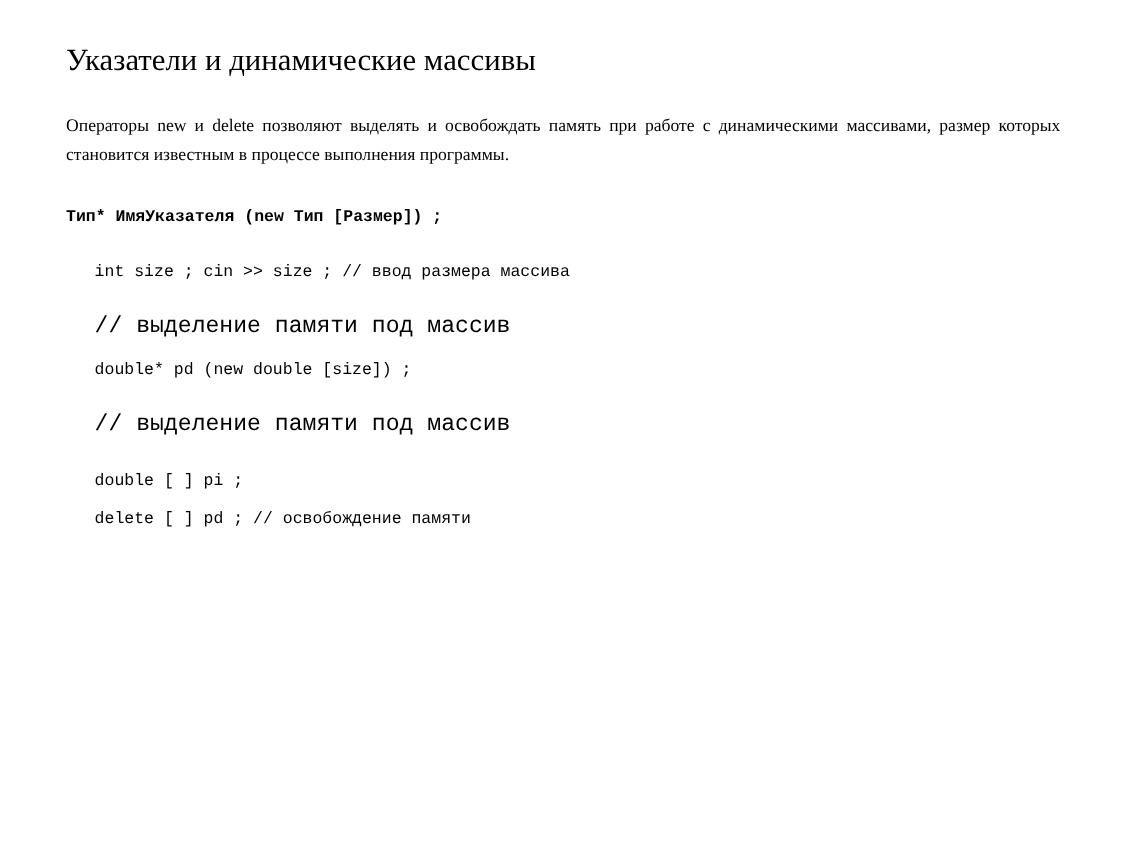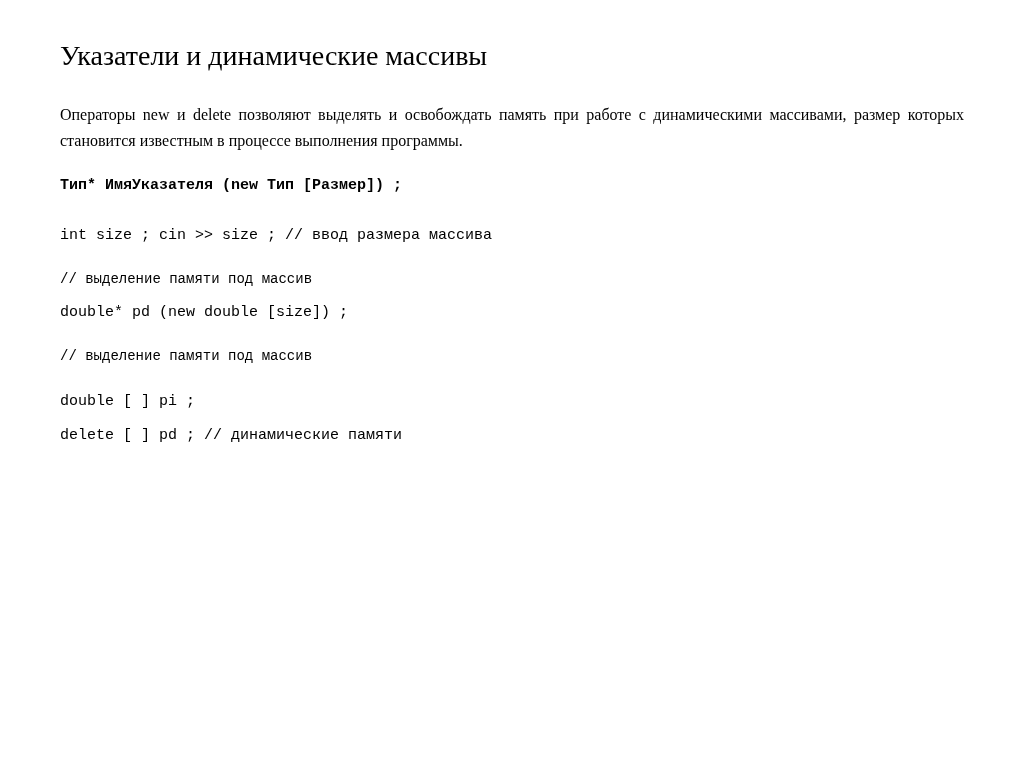--- a/index.html
+++ b/index.html
@@ -22,46 +22,47 @@
       font-size: 28px;
       font-weight: normal;
       margin-bottom: 30px;
       font-family: 'Times New Roman', Times, serif;
     }
 
     .intro-text {
       font-size: 16px;
       line-height: 1.6;
       text-align: justify;
-      margin-bottom: 20px;
+      margin-bottom: 32px;
     }
 
     .syntax-block {
       font-family: 'Courier New', Courier, monospace;
       font-size: 15px;
       font-weight: bold;
       line-height: 1.7;
       margin-bottom: 24px;
     }
 
     .code-block {
       font-family: 'Courier New', Courier, monospace;
       font-size: 15px;
       font-weight: normal;
       line-height: 1.7;
       margin-bottom: 8px;
+      margin-left: 26px;
     }
 
     .code-section {
       margin-bottom: 20px;
     }
 
     .comment {
       font-family: 'Courier New', Courier, monospace;
-      font-size: 14px;
+      font-size: 21px;
       color: #000;
     }
   </style>
 </head>
 <body>
 
 <h1 class="page-title">Указатели и динамические массивы</h1>
 
 <p class="intro-text">Операторы new и delete позволяют выделять и освобождать память при работе с динамическими массивами, размер которых становится известным в процессе выполнения программы.</p>
 
@@ -77,14 +78,14 @@
   <div class="code-block comment">// выделение памяти под массив</div>
   <div class="code-block">double* pd (new double [size]) ;</div>
 </div>
 
 <div class="code-section">
   <div class="code-block comment">// выделение памяти под массив</div>
 </div>
 
 <div class="code-section">
   <div class="code-block">double [ ] pi ;</div>
-  <div class="code-block">delete [ ] pd ; // динамические памяти</div>
+  <div class="code-block">delete [ ] pd ; // освобождение памяти</div>
 </div>
 
 </body></html>

